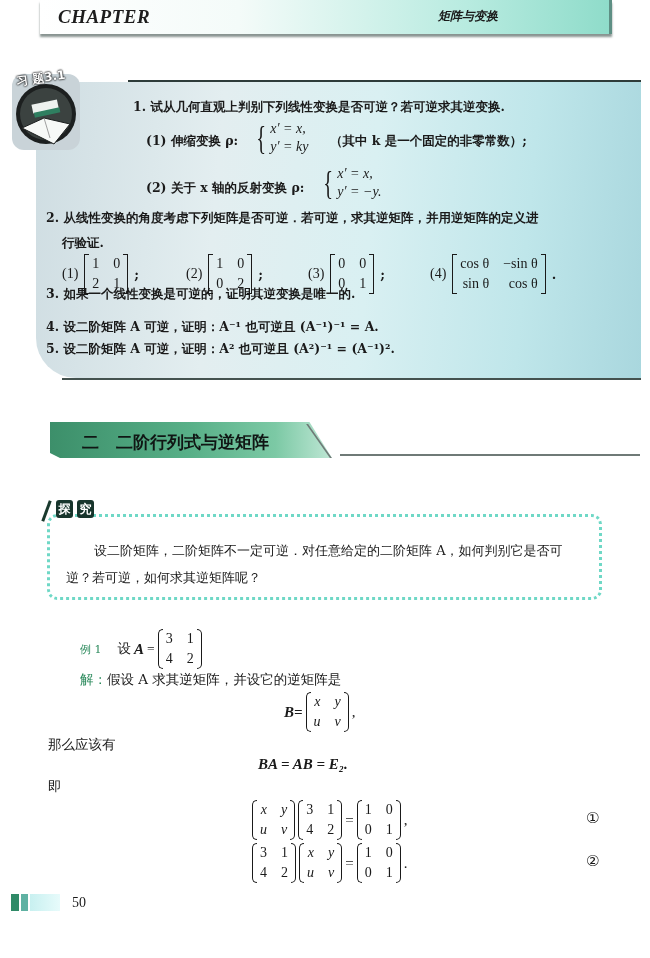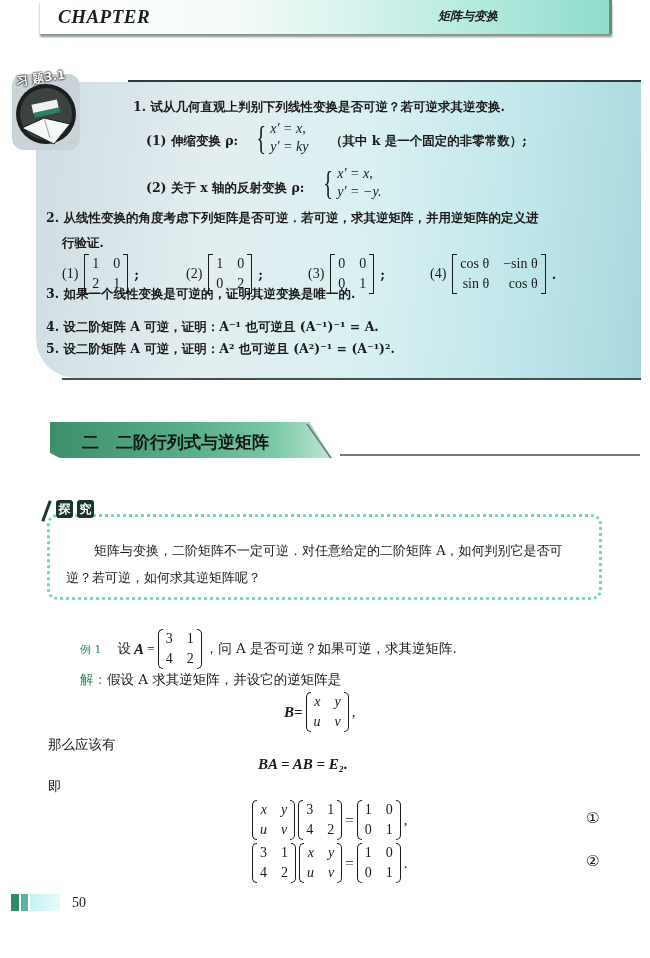--- a/index.html
+++ b/index.html
@@ -222,40 +222,39 @@
 <div class="section-rule-slant"></div>
 <div class="section-rule"></div>
 <div class="section-title">二　二阶行列式与逆矩阵</div>
 
 <div class="explore-box"></div>
 <div class="explore-slash"></div>
 <div class="explore-title">
   <span class="explore-chip">探</span>
   <span class="explore-chip">究</span>
 </div>
-<div class="explore-text" style="left:94px; top:544px;">矩阵与变换，二阶矩阵不一定可逆．对任意给定的二阶矩阵 A，如何判别它是否可</div>
+<div class="explore-text" style="left:94px; top:544px;">设二阶矩阵，二阶矩阵不一定可逆．对任意给定的二阶矩阵 A，如何判别它是否可</div>
 <div class="explore-text" style="left:66px; top:571px;">逆？若可逆，如何求其逆矩阵呢？</div>
 
 <div class="eq-line" style="left:80px; top:629px; font-size:13.5px;">
   <span class="green" style="font-family:'DejaVu Serif',serif; font-size:11px;">例 1</span>
   <span style="width:10px"></span>
   <span style="font-family:'DejaVu Serif',serif; font-size:13.5px;">设</span>
   <span class="bi">A</span>
   <span>=</span>
   <span class="mat rd">
       <span class="lb"></span>
       <span class="grid">
     <span>3</span>
         <span>1</span>
     <span>4</span>
         <span>2</span>
   </span>
       <span class="rb"></span>
     </span>
-  <span style="font-family:'DejaVu Serif',serif; font-size:13.5px;">，问 A 是否可逆？如果可逆，求其逆矩阵.</span>
 </div>
 
 <div class="body-text" style="left:80px; top:673px;">
   <span class="green">解：</span><span>假设 A 求其逆矩阵，并设它的逆矩阵是</span>
 </div>
 
 <div class="eq-line" style="left:284px; top:692px;">
   <span class="bi">B=</span>
   <span class="mat rd">
       <span class="lb"></span>

